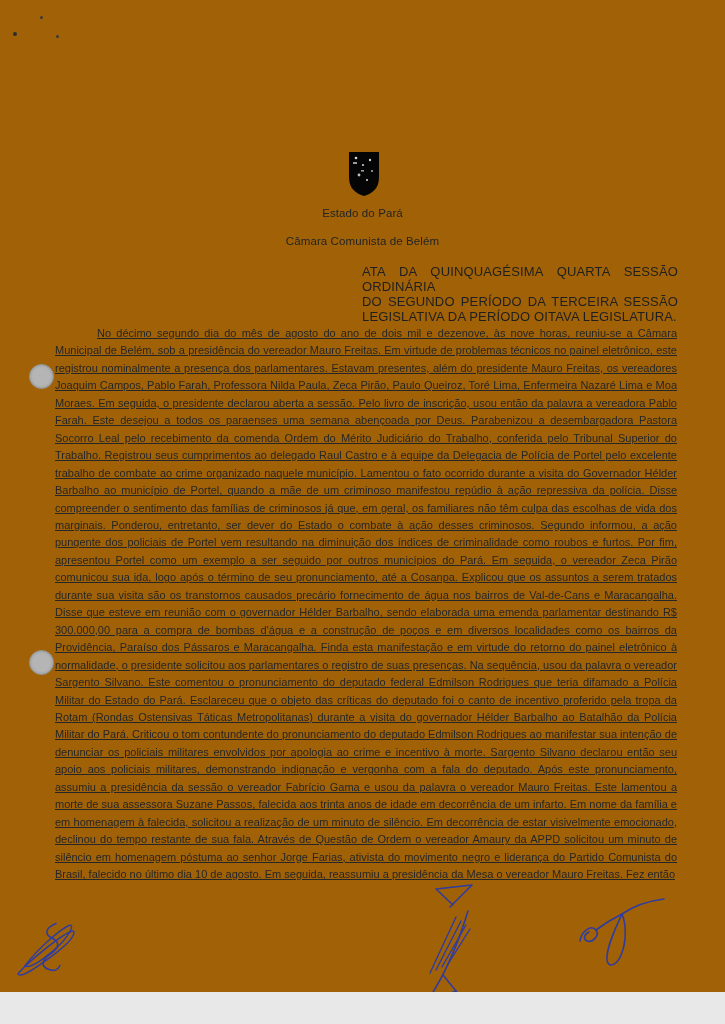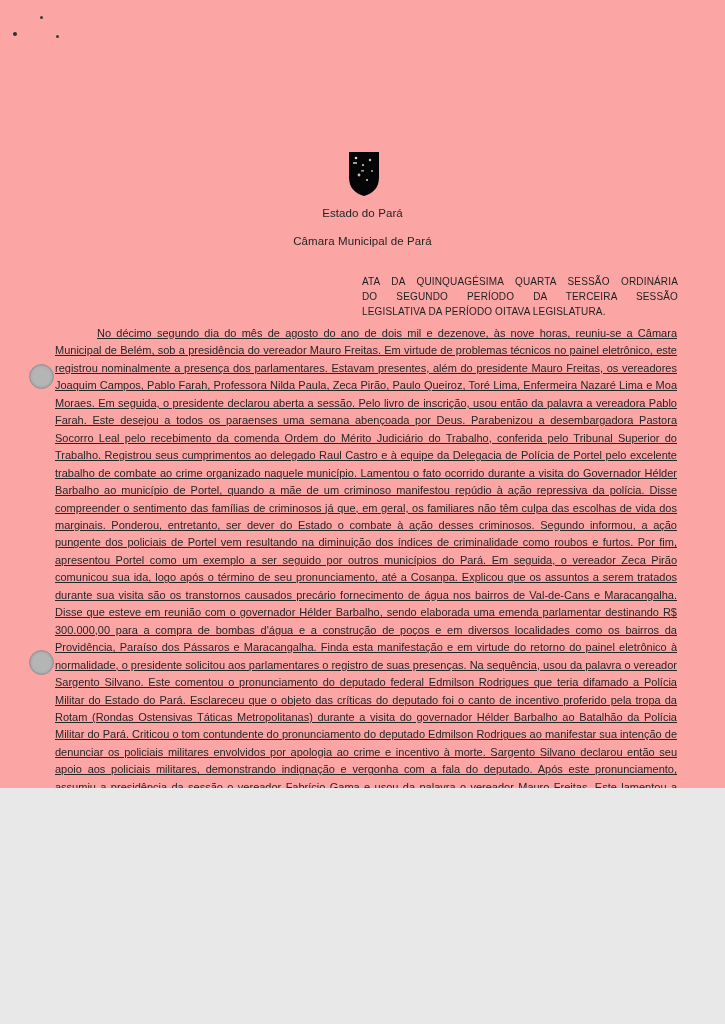--- a/index.html
+++ b/index.html
@@ -1,20 +1,20 @@
 <!DOCTYPE html>
 <html><head>
 <meta charset="utf-8">
 <style>
   html,body{margin:0;padding:0;background:#e8e8e8;}
   .page{
     position:relative;
-    width:725px;height:788px;
+    width:725px;height:992px;
     margin:0 auto;
-    background:#fca5a5;
+    background:#a16207;
     font-family:"Liberation Sans","DejaVu Sans",sans-serif;
     color:#242424;
     overflow:hidden;
   }
   
   .speck{position:absolute;background:#3a3a3a;border-radius:50%;}
   .speck.s1{left:40px;top:16px;width:3px;height:3px;}
   .speck.s2{left:13px;top:32px;width:4px;height:4px;background:#2e2e2e;}
   .speck.s3{left:56px;top:35px;width:3px;height:3px;}
   
@@ -27,22 +27,22 @@
   .hole.h1{top:364px;}
   .hole.h2{top:650px;}
   
   .emblem{position:absolute;left:348px;top:151px;width:32px;height:46px;}
   
   .org-line{position:absolute;left:0;right:0;text-align:center;font-size:11.5px;letter-spacing:.1px;}
   .org1{top:207px;}
   .org2{top:235px;}
   
   .ata-title{
-    position:absolute;left:362px;top:274px;width:316px;
-    font-size:10px;line-height:15.1px;letter-spacing:.15px;
+    position:absolute;left:362px;top:264px;width:316px;
+    font-size:13px;line-height:15.1px;letter-spacing:.15px;
     color:#1f1f1f;
   }
   .ata-title .line{white-space:normal;}
   .ata-title .just{text-align:justify;text-align-last:justify;}
   
   .body-text{
     position:absolute;left:55px;top:325px;width:622px;
     font-size:11px;line-height:17.45px;
     text-align:justify;
     text-indent:42px;
@@ -76,21 +76,21 @@
       <circle cx="22" cy="9" r="1.2" fill="#fff" opacity=".8"></circle>
       <circle cx="11" cy="24" r="1.4" fill="#fff" opacity=".75"></circle>
       <circle cx="19" cy="29" r="1.1" fill="#fff" opacity=".8"></circle>
       <circle cx="24" cy="20" r="1" fill="#fff" opacity=".7"></circle>
       <rect x="5" y="11" width="4" height="2" fill="#fff" opacity=".6"></rect>
       <rect x="13" y="19" width="3" height="1.6" fill="#fff" opacity=".6"></rect>
     </svg>
   </div>
 
   <div class="org-line org1">Estado do Pará</div>
-  <div class="org-line org2">Câmara Municipal de Pará</div>
+  <div class="org-line org2">Câmara Comunista de Belém</div>
 
   <div class="ata-title">
     <div class="line just">ATA DA QUINQUAGÉSIMA QUARTA SESSÃO ORDINÁRIA</div>
     <div class="line just">DO SEGUNDO PERÍODO DA TERCEIRA SESSÃO</div>
     <div class="line">LEGISLATIVA DA PERÍODO OITAVA LEGISLATURA.</div>
   </div>
 
   <div class="body-text">No décimo segundo dia do mês de agosto do ano de dois mil e dezenove, às nove horas, reuniu-se a Câmara Municipal de Belém, sob a presidência do vereador Mauro Freitas. Em virtude de problemas técnicos no painel eletrônico, este registrou nominalmente a presença dos parlamentares. Estavam presentes, além do presidente Mauro Freitas, os vereadores Joaquim Campos, Pablo Farah, Professora Nilda Paula, Zeca Pirão, Paulo Queiroz, Toré Lima, Enfermeira Nazaré Lima e Moa Moraes. Em seguida, o presidente declarou aberta a sessão. Pelo livro de inscrição, usou então da palavra a vereadora Pablo Farah. Este desejou a todos os paraenses uma semana abençoada por Deus. Parabenizou a desembargadora Pastora Socorro Leal pelo recebimento da comenda Ordem do Mérito Judiciário do Trabalho, conferida pelo Tribunal Superior do Trabalho. Registrou seus cumprimentos ao delegado Raul Castro e à equipe da Delegacia de Polícia de Portel pelo excelente trabalho de combate ao crime organizado naquele município. Lamentou o fato ocorrido durante a visita do Governador Hélder Barbalho ao município de Portel, quando a mãe de um criminoso manifestou repúdio à ação repressiva da polícia. Disse compreender o sentimento das famílias de criminosos já que, em geral, os familiares não têm culpa das escolhas de vida dos marginais. Ponderou, entretanto, ser dever do Estado o combate à ação desses criminosos. Segundo informou, a ação pungente dos policiais de Portel vem resultando na diminuição dos índices de criminalidade como roubos e furtos. Por fim, apresentou Portel como um exemplo a ser seguido por outros municípios do Pará. Em seguida, o vereador Zeca Pirão comunicou sua ida, logo após o término de seu pronunciamento, até a Cosanpa. Explicou que os assuntos a serem tratados durante sua visita são os transtornos causados precário fornecimento de água nos bairros de Val-de-Cans e Maracangalha. Disse que esteve em reunião com o governador Hélder Barbalho, sendo elaborada uma emenda parlamentar destinando R$ 300.000,00 para a compra de bombas d'água e a construção de poços e em diversos localidades como os bairros da Providência, Paraíso dos Pássaros e Maracangalha. Finda esta manifestação e em virtude do retorno do painel eletrônico à normalidade, o presidente solicitou aos parlamentares o registro de suas presenças. Na sequência, usou da palavra o vereador Sargento Silvano. Este comentou o pronunciamento do deputado federal Edmilson Rodrigues que teria difamado a Polícia Militar do Estado do Pará. Esclareceu que o objeto das críticas do deputado foi o canto de incentivo proferido pela tropa da Rotam (Rondas Ostensivas Táticas Metropolitanas) durante a visita do governador Hélder Barbalho ao Batalhão da Polícia Militar do Pará. Criticou o tom contundente do pronunciamento do deputado Edmilson Rodrigues ao manifestar sua intenção de denunciar os policiais militares envolvidos por apologia ao crime e incentivo à morte. Sargento Silvano declarou então seu apoio aos policiais militares, demonstrando indignação e vergonha com a fala do deputado. Após este pronunciamento, assumiu a presidência da sessão o vereador Fabrício Gama e usou da palavra o vereador Mauro Freitas. Este lamentou a morte de sua assessora Suzane Passos, falecida aos trinta anos de idade em decorrência de um infarto. Em nome da família e em homenagem à falecida, solicitou a realização de um minuto de silêncio. Em decorrência de estar visivelmente emocionado, declinou do tempo restante de sua fala. Através de Questão de Ordem o vereador Amaury da APPD solicitou um minuto de silêncio em homenagem póstuma ao senhor Jorge Farias, ativista do movimento negro e liderança do Partido Comunista do Brasil, falecido no último dia 10 de agosto. Em seguida, reassumiu a presidência da Mesa o vereador Mauro Freitas. Fez então</div>
 
   <svg class="sig sig1" width="62" height="57" viewBox="0 0 62 56" xmlns="http://www.w3.org/2000/svg">

